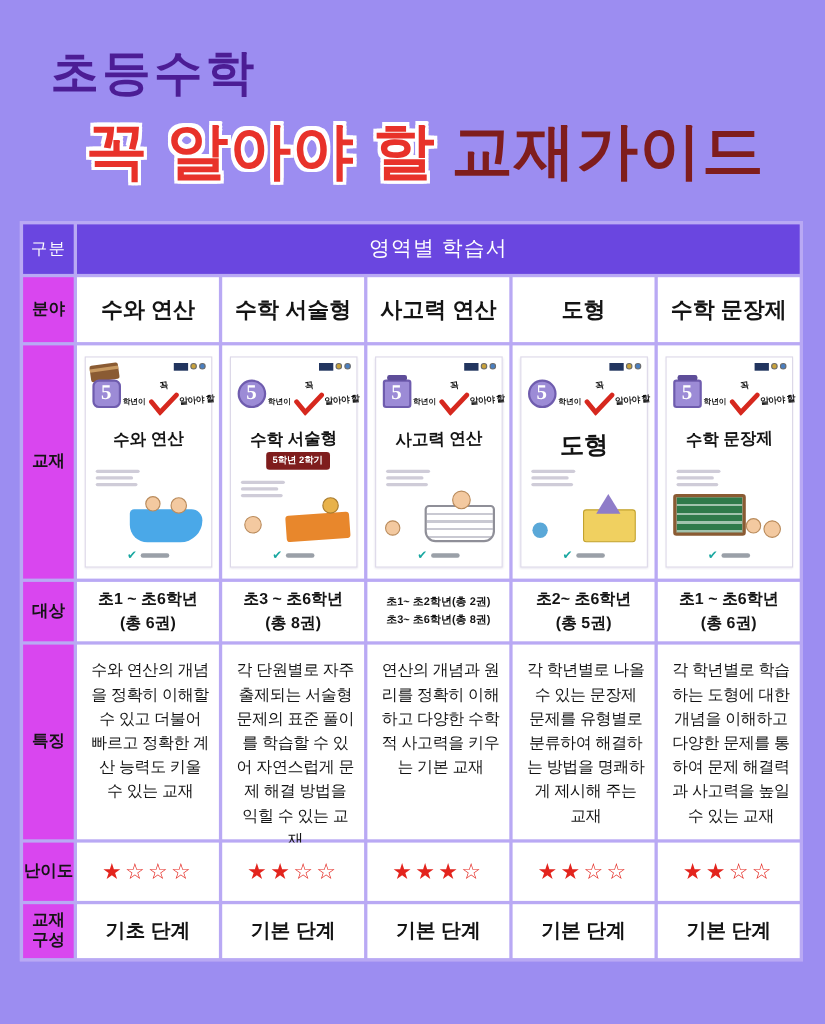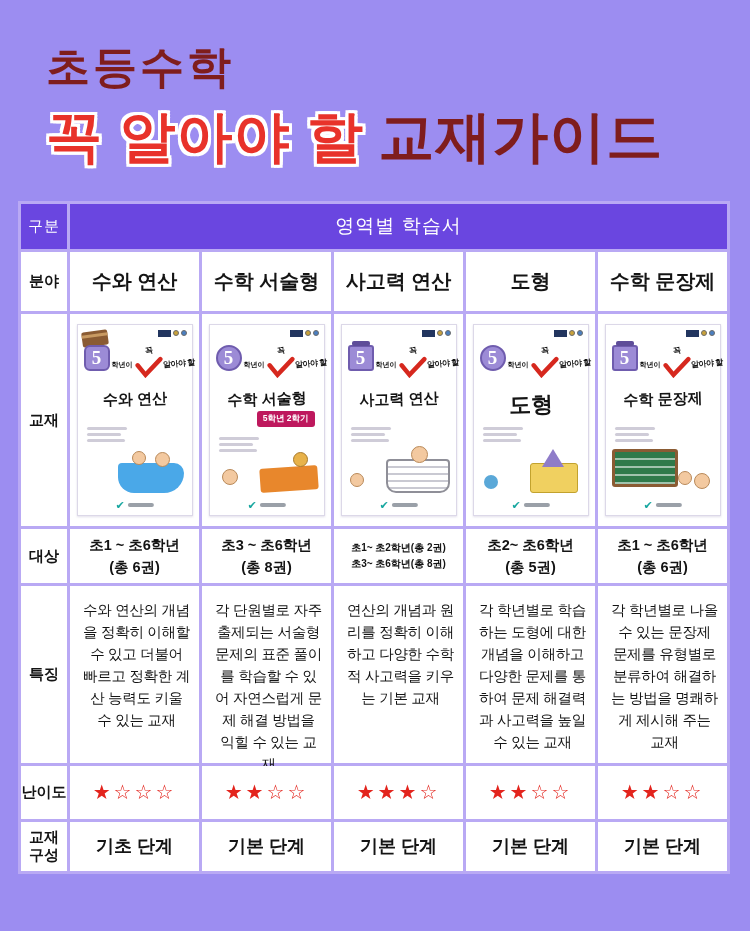--- a/index.html
+++ b/index.html
@@ -5,45 +5,46 @@
   html,body{margin:0;padding:0;}
   body{
     width:750px;height:931px;
     background:#9c8df1;
     font-family:"Liberation Sans","DejaVu Sans",sans-serif;
     overflow:hidden;
   }
   
   .hero{padding:44px 0 0 46px;}
   .hero-line1{
-    color:#7f1d1d;font-weight:800;font-size:44px;letter-spacing:3px;line-height:1.05;
+    color:#4c1d95;font-weight:800;font-size:44px;letter-spacing:3px;line-height:1.05;
   }
   .hero-line2{margin-top:18px;font-weight:800;font-size:56px;line-height:1.05;letter-spacing:1px;white-space:nowrap;}
   .hero-line2 .red{
     color:#e8322a;
     text-shadow:-3px -3px 0 #fff,3px -3px 0 #fff,-3px 3px 0 #fff,3px 3px 0 #fff,0 -3px 0 #fff,0 3px 0 #fff,-3px 0 0 #fff,3px 0 0 #fff;
+    margin-left:32px;
   }
   .hero-line2 .white{color:#7f1d1d;margin-left:14px;}
 
   
   .guide-table{
     margin:34px 0 0 18px;
     width:706px;
     display:grid;
     grid-template-columns:46px repeat(5,129px);
     grid-template-rows:45px 59px 212px 54px 177px 53px 49px;
     gap:3px;
     background:#b9a9f4;
     border:3px solid #b9a9f4;
   }
   .cell{background:#ffffff;display:flex;align-items:center;justify-content:center;color:#141414;}
   .hdr{background:#6a46e0;color:#ffffff;font-weight:400;}
   .corner{font-size:15px;letter-spacing:1px;}
   .span-hdr{grid-column:2 / span 5;font-size:19px;letter-spacing:1px;}
-  .rlabel{background:#ffffff;font-weight:800;font-size:15px;white-space:pre-line;text-align:center;line-height:1.25;}
+  .rlabel{background:#d946ef;font-weight:800;font-size:15px;white-space:pre-line;text-align:center;line-height:1.25;}
   .field{font-weight:800;font-size:20px;}
   .target{font-weight:800;font-size:14.5px;white-space:pre-line;text-align:center;line-height:1.55;}
   .target.tight{font-size:10px;}
   .feature{align-items:flex-start;justify-content:flex-start;padding:13px 8px 0 12px;font-size:14.5px;line-height:1.52;text-align:center;letter-spacing:-0.3px;}
   .stars{color:#e3241d;font-size:20px;letter-spacing:3px;font-weight:400;}
   .comp{font-weight:800;font-size:18px;}
 
   
   .bookcell{padding:0;}
   .cover{position:relative;width:114px;height:190px;background:#ffffff;border:1px solid #dcd8e8;box-shadow:0 1px 2px rgba(60,40,120,.15);}
@@ -55,21 +56,21 @@
   .badge{position:relative;flex:0 0 auto;width:26px;height:26px;background:#9c8bd6;border:2px solid #6f5cae;border-radius:6px;color:#fff;font-weight:800;font-size:19px;display:flex;align-items:center;justify-content:center;font-family:"Liberation Serif","DejaVu Serif",serif;box-sizing:border-box;}
   .badge.circle{border-radius:50%;}
   .badge.cal{border-radius:3px;}
   .badge.cal::before{content:"";position:absolute;top:-6px;left:2px;right:2px;height:5px;background:#5e4d99;border-radius:2px;}
   .gsuffix{font-size:7px;font-weight:700;margin:15px 1px 0 2px;white-space:nowrap;}
   .checkgroup{display:flex;flex-direction:column;align-items:center;margin-left:1px;}
   .kkok{font-size:8px;font-weight:800;transform:rotate(-10deg);}
   .tagline{font-size:8px;font-weight:800;margin-top:13px;transform:rotate(-5deg);white-space:nowrap;letter-spacing:-0.5px;}
   .covertitle{margin-top:12px;text-align:center;font-weight:800;font-size:15px;letter-spacing:0;transform:rotate(-1.5deg);white-space:nowrap;}
   .cover.c3 .covertitle{font-size:22px;}
-  .edition{position:absolute;top:86px;right:9px;background:#be185d;color:#fff;font-size:8.5px;font-weight:800;padding:2px 6px;border-radius:3px;white-space:nowrap;}
+  .edition{position:absolute;top:86px;right:24px;background:#7f1d1d;color:#fff;font-size:8.5px;font-weight:800;padding:2px 6px;border-radius:3px;white-space:nowrap;}
   .note{position:absolute;left:9px;top:102px;display:flex;flex-direction:column;gap:3px;}
   .cover.c1 .note{top:112px;}
   .note i{display:block;width:40px;height:3px;background:#cfccd8;border-radius:2px;}
   .note i:nth-child(2){width:34px;}
   .note i:nth-child(3){width:38px;}
   .cornerart{position:absolute;top:6px;left:4px;width:26px;height:15px;background:#8a5b33;border-radius:2px;transform:rotate(-8deg);}
   .cornerart::after{content:"";position:absolute;top:3px;left:0;right:0;height:3px;background:#c89a62;}
   .illus{position:absolute;bottom:22px;right:6px;left:6px;height:58px;pointer-events:none;}
   .illus span{position:absolute;display:block;}
   
@@ -311,22 +312,22 @@
 초3~ 초6학년(총 8권)</div>
   <div class="cell target">초2~ 초6학년
 (총 5권)</div>
   <div class="cell target">초1 ~ 초6학년
 (총 6권)</div>
 
   <div class="cell rlabel">특징</div>
   <div class="cell feature">수와 연산의 개념을 정확히 이해할 수 있고 더불어 빠르고 정확한 계산 능력도 키울 수 있는 교재</div>
   <div class="cell feature">각 단원별로 자주 출제되는 서술형 문제의 표준 풀이를 학습할 수 있어 자연스럽게 문제 해결 방법을 익힐 수 있는 교재</div>
   <div class="cell feature">연산의 개념과 원리를 정확히 이해하고 다양한 수학적 사고력을 키우는 기본 교재</div>
+  <div class="cell feature">각 학년별로 나올 수 있는 문장제 문제를 유형별로 분류하여 해결하는 방법을 명쾌하게 제시해 주는 교재</div>
   <div class="cell feature">각 학년별로 학습하는 도형에 대한 개념을 이해하고 다양한 문제를 통하여 문제 해결력과 사고력을 높일 수 있는 교재</div>
-  <div class="cell feature">각 학년별로 나올 수 있는 문장제 문제를 유형별로 분류하여 해결하는 방법을 명쾌하게 제시해 주는 교재</div>
 
   <div class="cell rlabel">난이도</div>
   <div class="cell stars">★☆☆☆</div>
   <div class="cell stars">★★☆☆</div>
   <div class="cell stars">★★★☆</div>
   <div class="cell stars">★★☆☆</div>
   <div class="cell stars">★★☆☆</div>
 
   <div class="cell rlabel">교재
 구성</div>

